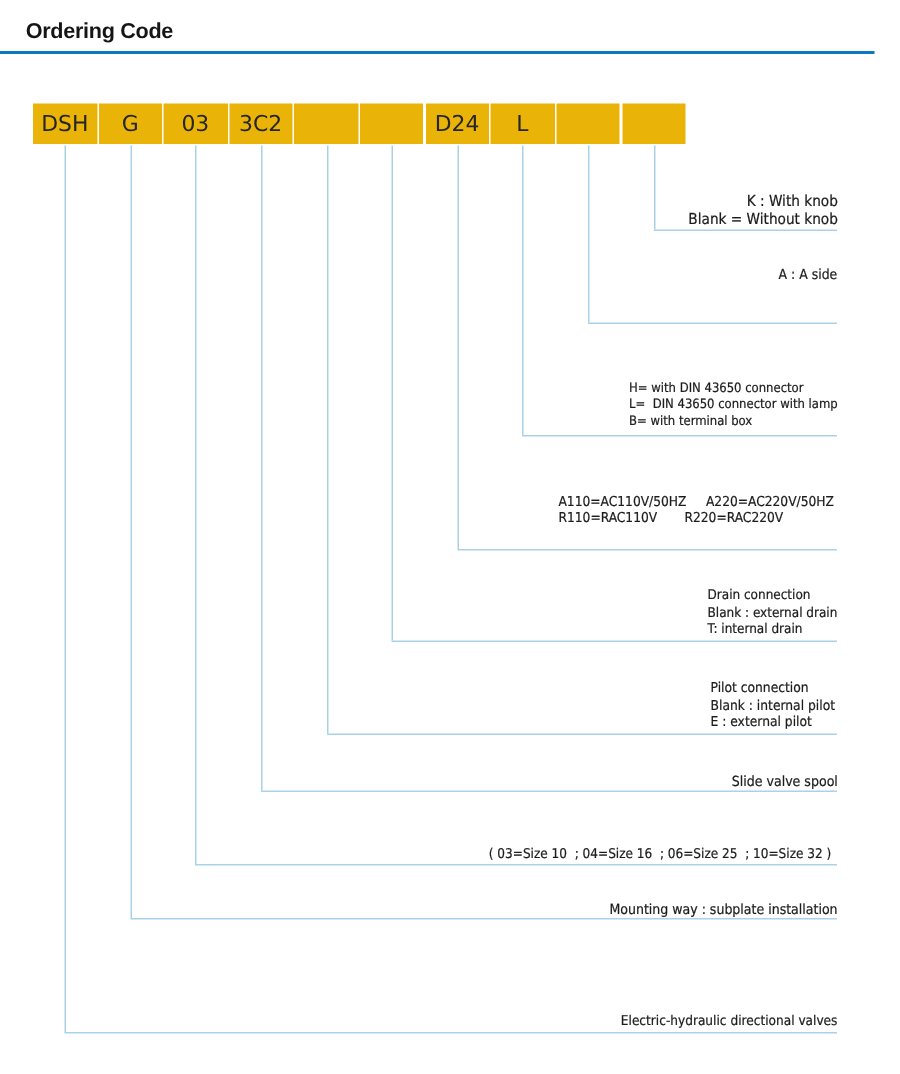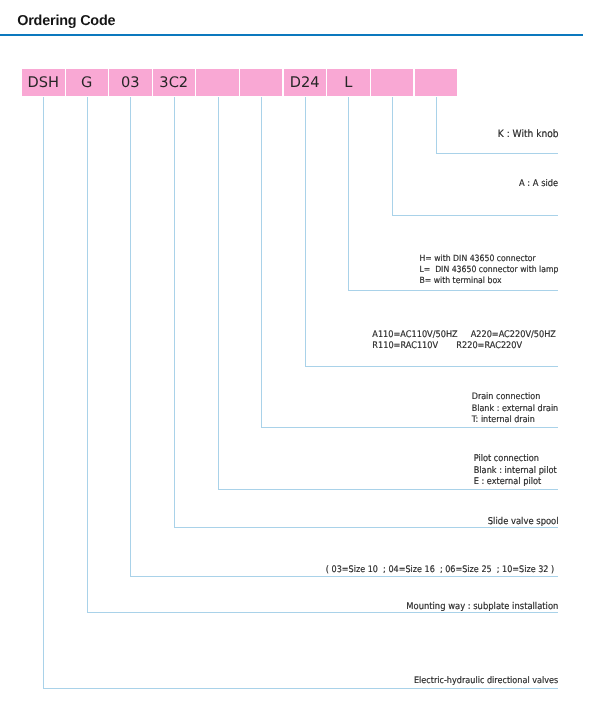--- a/index.html
+++ b/index.html
@@ -8,21 +8,21 @@
        font-family:"Liberation Sans",sans-serif;
        -webkit-font-smoothing:antialiased;text-rendering:geometricPrecision;}
   #page{position:relative;width:600px;height:716px;background:#ffffff;}
 
   
   .title{position:absolute;left:17.2px;top:12.6px;font-size:14.4px;font-weight:bold;
          color:#151515;line-height:16px;letter-spacing:-0.2px;white-space:pre;text-align:center;}
   .title-rule{position:absolute;left:0;top:33.5px;width:582.5px;height:2px;background:#0c78be;}
 
   
-  .code-box{position:absolute;top:69.3px;height:26.3px;width:42.5px;background:#f9a8d4;
+  .code-box{position:absolute;top:69.3px;height:26.3px;width:42.5px;background:#eab308;
             color:#262626;font-size:14.6px;display:flex;align-items:center;justify-content:center;
             font-family:"DejaVu Sans",sans-serif;}
   .cb1{left:22px}  .cb2{left:65.5px} .cb3{left:109px}  .cb4{left:152.5px} .cb5{left:196px}
   .cb6{left:239.5px} .cb7{left:283.5px} .cb8{left:327px} .cb9{left:370.5px} .cb10{left:414.5px}
 
   
   .vline{position:absolute;width:1px;top:97px;background:#a9d2e9;}
   .hline{position:absolute;height:1px;background:#a9d2e9;}
   .v1{left:43px;height:590.5px}   .h1{left:43px;top:687.5px;width:514.5px}
   .v2{left:86.5px;height:515px}   .h2{left:86.5px;top:612px;width:471px}
@@ -92,20 +92,21 @@
     <div class="vline v9"></div>
     <div class="hline h9"></div>
     <div class="vline v10"></div>
     <div class="hline h10"></div>
   </div>
 
   <div>
 
     <div class="desc r c1">
       <div>K : With knob</div>
+      <div>Blank = Without knob</div>
     </div>
 
     <div class="desc r c2">
       <div>A : A side</div>
     </div>
 
     <div class="desc c3">
       <div>H= with DIN 43650 connector</div>
       <div>L=  DIN 43650 connector with lamp</div>
       <div>B= with terminal box</div>

